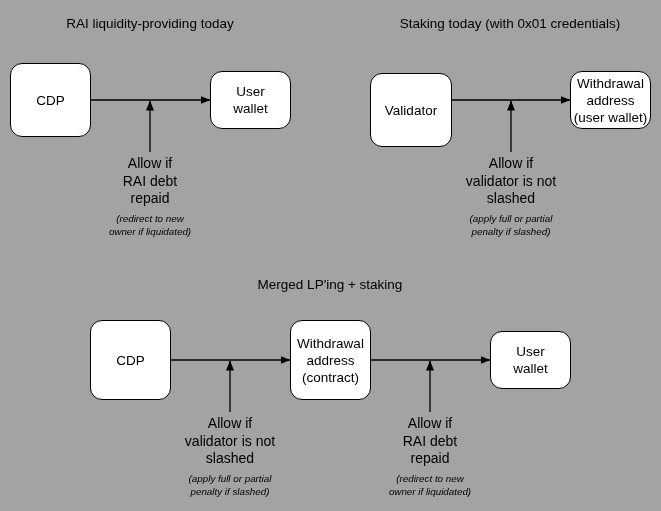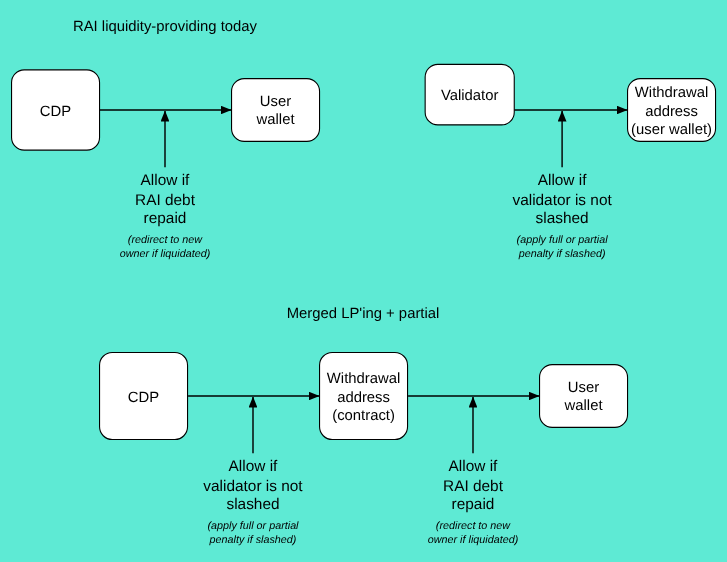--- a/index.html
+++ b/index.html
@@ -8,21 +8,21 @@
     background: #ffffff;
   }
   body {
     font-family: "Liberation Sans", sans-serif;
     color: #000000;
   }
   #canvas {
     position: relative;
     width: 661px;
     height: 511px;
-    background: #5eead4;
+    background: #a3a3a3;
     overflow: hidden;
   }
   svg.edges {
     position: absolute;
     left: 0;
     top: 0;
     width: 661px;
     height: 511px;
     pointer-events: none;
   }
@@ -117,35 +117,36 @@
   <div class="node" style="left:210px; top:71px; width:81px; height:58px;">User
 wallet</div>
 
   <div class="note" style="left:90px; top:155px; width:120px;">Allow if
 RAI debt
 repaid</div>
 
   <div class="subnote" style="left:85px; top:213px; width:130px;">(redirect to new
 owner if liquidated)</div>
 
+  <div class="panel-title" style="left:375px; top:16px; width:270px;">Staking today (with 0x01 credentials)</div>
 
-  <div class="node" style="left:370px; top:58px; width:82px; height:56px;margin-left:16px;">Validator</div>
+  <div class="node" style="left:370px; top:73px; width:82px; height:74px;">Validator</div>
 
   <div class="node" style="left:570px; top:71px; width:81px; height:58px;">Withdrawal
 address
 (user wallet)</div>
 
   <div class="note" style="left:441px; top:155px; width:140px;">Allow if
 validator is not
 slashed</div>
 
   <div class="subnote" style="left:446px; top:213px; width:130px;">(apply full or partial
 penalty if slashed)</div>
 
-  <div class="panel-title" style="left:235px; top:277px; width:190px;">Merged LP'ing + partial</div>
+  <div class="panel-title" style="left:235px; top:277px; width:190px;">Merged LP'ing + staking</div>
 
   <div class="node" style="left:90px; top:320px; width:81px; height:80px;">CDP</div>
 
   <div class="node" style="left:290px; top:320px; width:81px; height:80px;">Withdrawal
 address
 (contract)</div>
 
   <div class="node" style="left:490px; top:331px; width:81px; height:58px;">User
 wallet</div>
 

